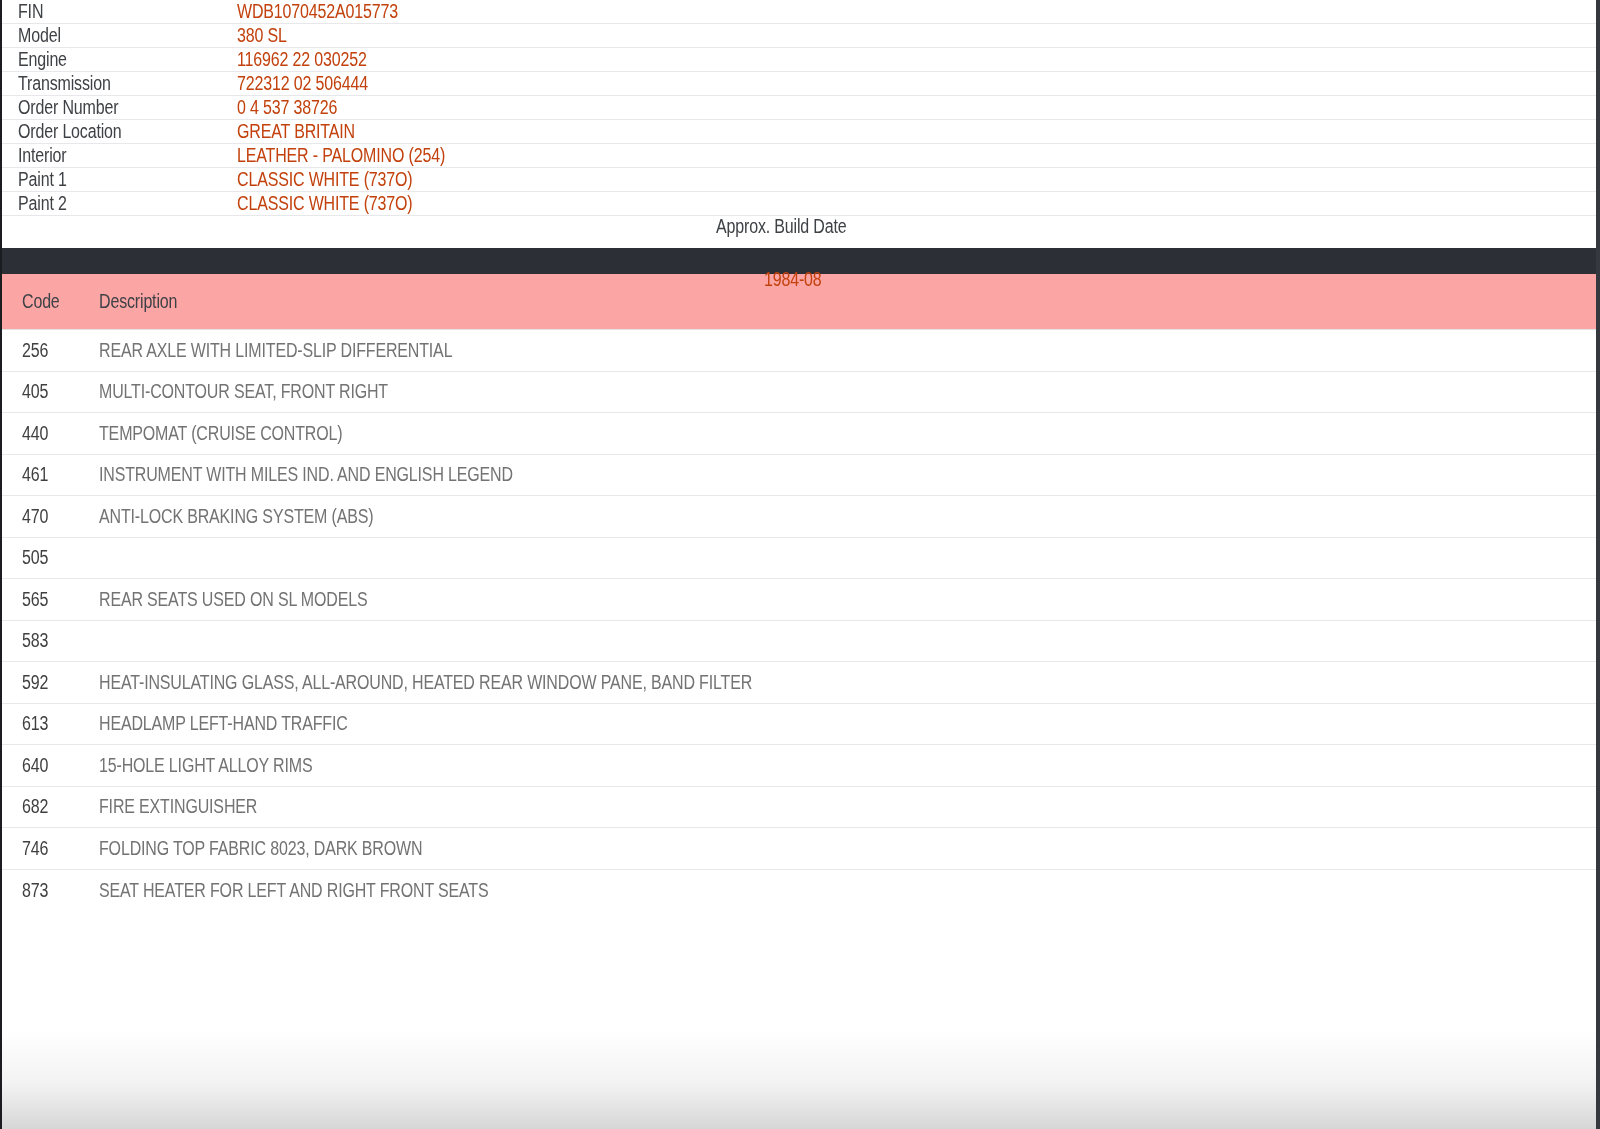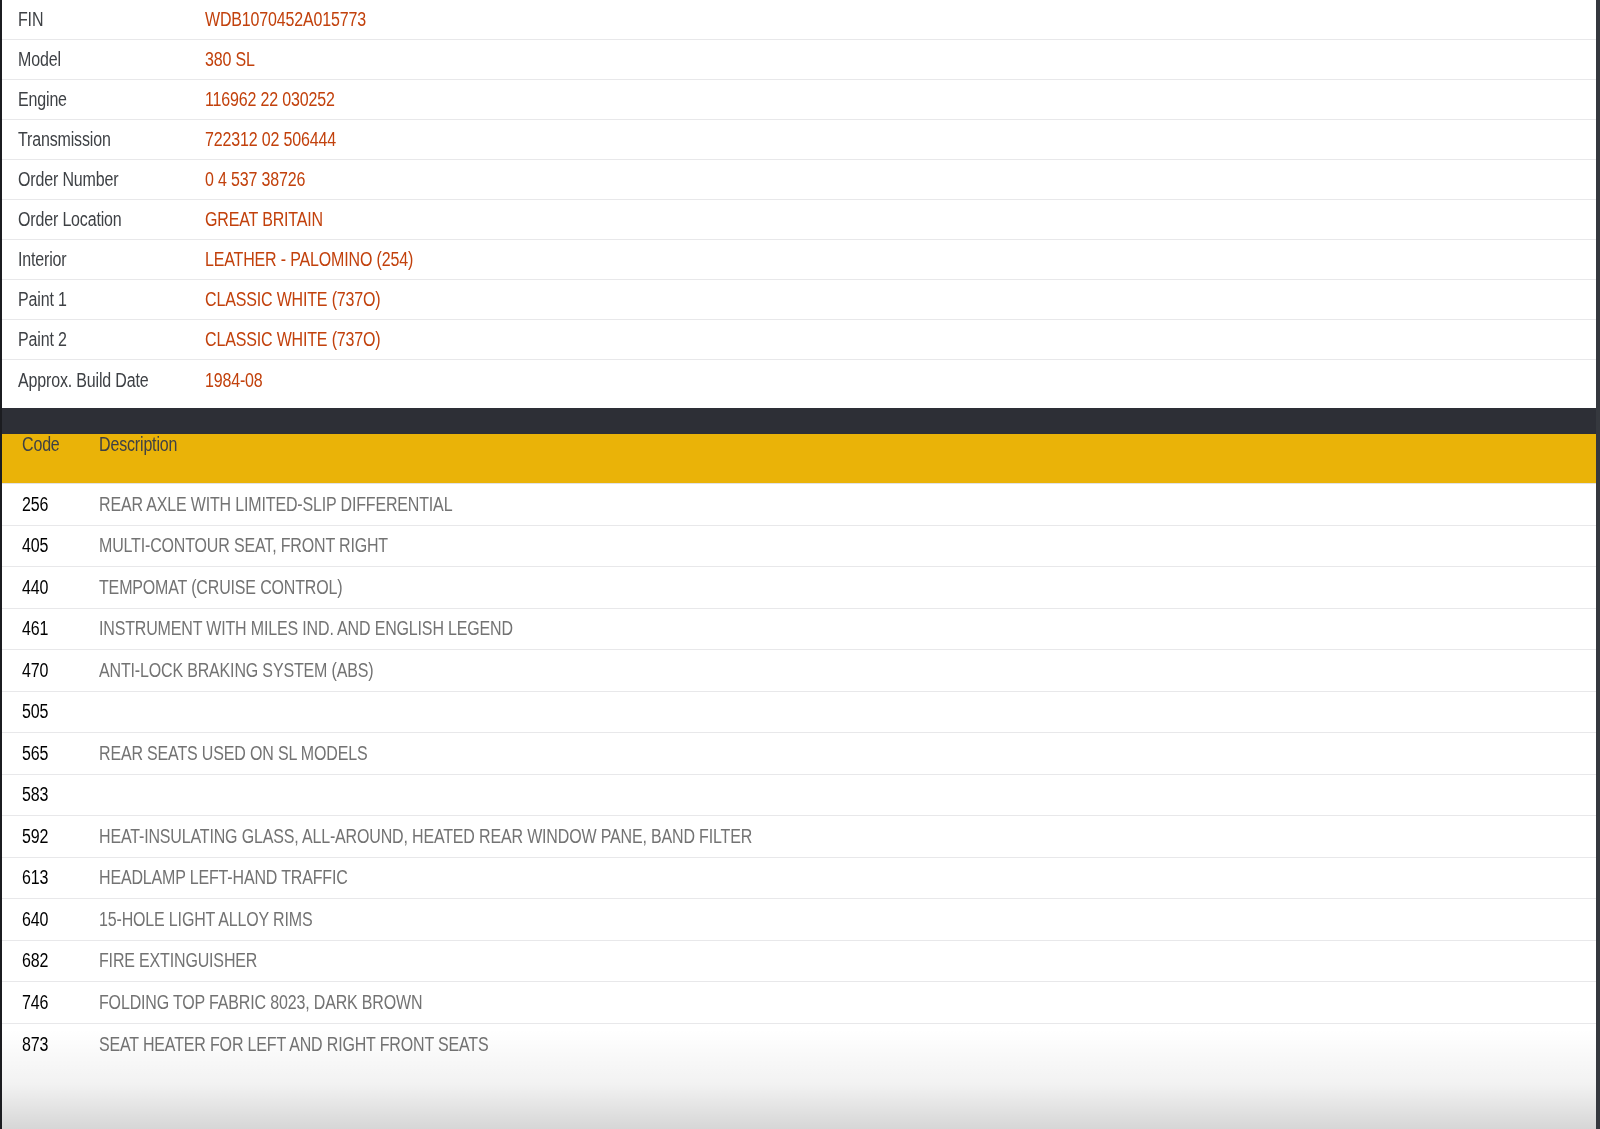--- a/index.html
+++ b/index.html
@@ -19,52 +19,53 @@
     transform-origin: 0 50%;
     letter-spacing: -0.2px;
     white-space: nowrap;
     font-size: 20px;
     line-height: 1;
   }
 
   
   .kv-table { width: 100%; }
   .kv-row {
-    height: 40px;
+    height: 24px;
     display: flex; align-items: center;
     border-bottom: 1px solid #e8e8ea;
     box-sizing: border-box;
     background: #ffffff;
-  }
-  .kv-row:last-child { border-bottom: none; }
+    gap: 32px;
+  }
+  .kv-row:last-child { border-bottom: none; flex-direction: column; }
   .kv-label { flex: 0 0 auto; width: 187px; padding-left: 18px; color: #3e4145; }
   .kv-value { color: #c2410c; }
 
   .gap { height: 8px; }
 
   .divider-bar { height: 26px; background: #2d2f36; width: 100%; }
 
   
   .options-header {
-    height: 50px;
-    display: flex; align-items: flex-start;
+    height: 56px;
+    display: flex; align-items: center;
     border-bottom: 1px solid #e2e2e4;
     box-sizing: border-box;
     color: #3e4145;
-    background: #eab308;
+    background: #fca5a5;
   }
   .opt-row {
     height: 41.5px;
     display: flex; align-items: center;
     border-bottom: 1px solid #e8e8ea;
     box-sizing: border-box;
     background: transparent;
   }
   .opt-row:last-child { border-bottom: none; }
-  .code-cell { flex: 0 0 auto; width: 77px; padding-left: 22px; color: #000000; }
+  .code-cell { flex: 0 0 auto; width: 77px; padding-left: 22px; color: #404040; }
   .desc-cell { color: #737373; }
   .hdr-code { flex: 0 0 auto; width: 77px; padding-left: 22px; }
 
   
   .left-border {
     position: absolute; left: 0; top: 0; bottom: 0;
     width: 2px; background: #1b1c20; z-index: 5;
   }
   .right-edge {
     position: absolute; right: 0; top: 0; bottom: 0;

